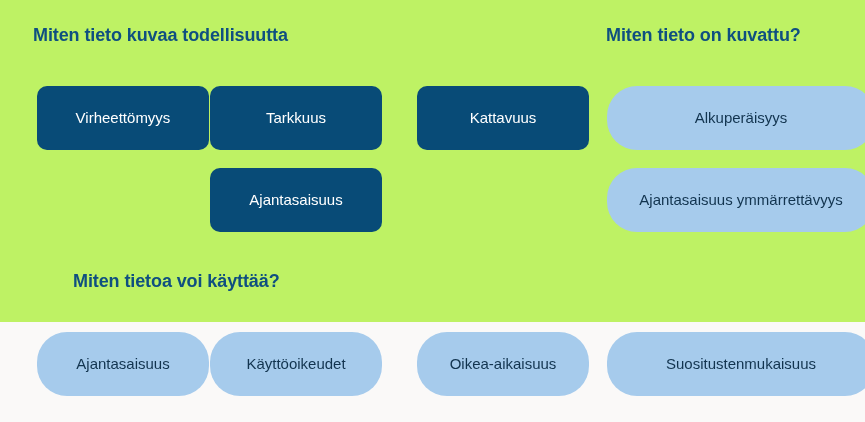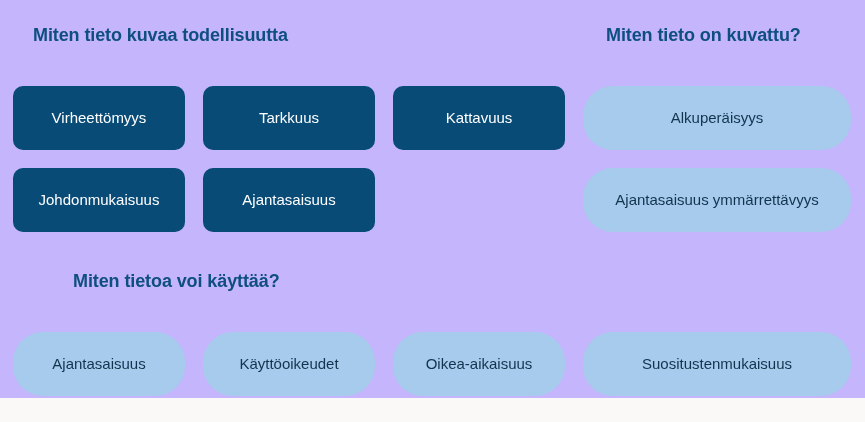--- a/index.html
+++ b/index.html
@@ -10,22 +10,22 @@
   body {
     width: 865px;
     height: 422px;
     background: #faf9f8;
     font-family: "Liberation Sans", sans-serif;
     overflow: hidden;
   }
   #canvas {
     position: relative;
     width: 865px;
-    height: 398px;
-    background: #c4b5fd;
+    height: 322px;
+    background: #bef264;
   }
 
   
   .heading {
     position: absolute;
     font-size: 18px;
     font-weight: bold;
     color: #0f4f80;
     letter-spacing: -0.1px;
     white-space: nowrap;
@@ -41,34 +41,35 @@
     height: 64px;
     border-radius: 10px;
     display: flex;
     align-items: center;
     justify-content: center;
     text-align: right;
     box-sizing: border-box;
     padding: 0 8px;
     font-size: 15px;
     line-height: 1.15;
+    margin-left: 24px;
   }
   .card.dark {
     background: #084b77;
     color: #ffffff;
   }
   .card.light {
     background: #a6cbec;
     color: #12344f;
     border-radius: 30px;
   }
 
   
   .col1 { left: 13px;  width: 172px; }
-  .col2 { left: 203px; width: 172px; }
+  .col2 { left: 186px; width: 172px; }
   .col3 { left: 393px; width: 172px; }
   .col4 { left: 583px; width: 268px; }
 
   
   .row1 { top: 86px; }
   .row2 { top: 168px; }
   .row3 { top: 332px; }
 </style>
 </head>
 <body>
@@ -80,21 +81,20 @@
   <div id="heading-usable" class="heading">Miten tietoa voi käyttää?</div>
 
   <div id="heading-described" class="heading">Miten tieto on kuvattu?</div>
 
   <div class="card dark col1 row1">Virheettömyys</div>
 
   <div class="card dark col2 row1">Tarkkuus</div>
 
   <div class="card dark col3 row1">Kattavuus</div>
 
-  <div class="card dark col1 row2">Johdonmukaisuus</div>
 
   <div class="card dark col2 row2">Ajantasaisuus</div>
 
   <div class="card light col4 row1">Alkuperäisyys</div>
 
   <div class="card light col4 row2">Ajantasaisuus ymmärrettävyys</div>
 
   <div class="card light col1 row3">Ajantasaisuus</div>
 
   <div class="card light col2 row3">Käyttöoikeudet</div>

